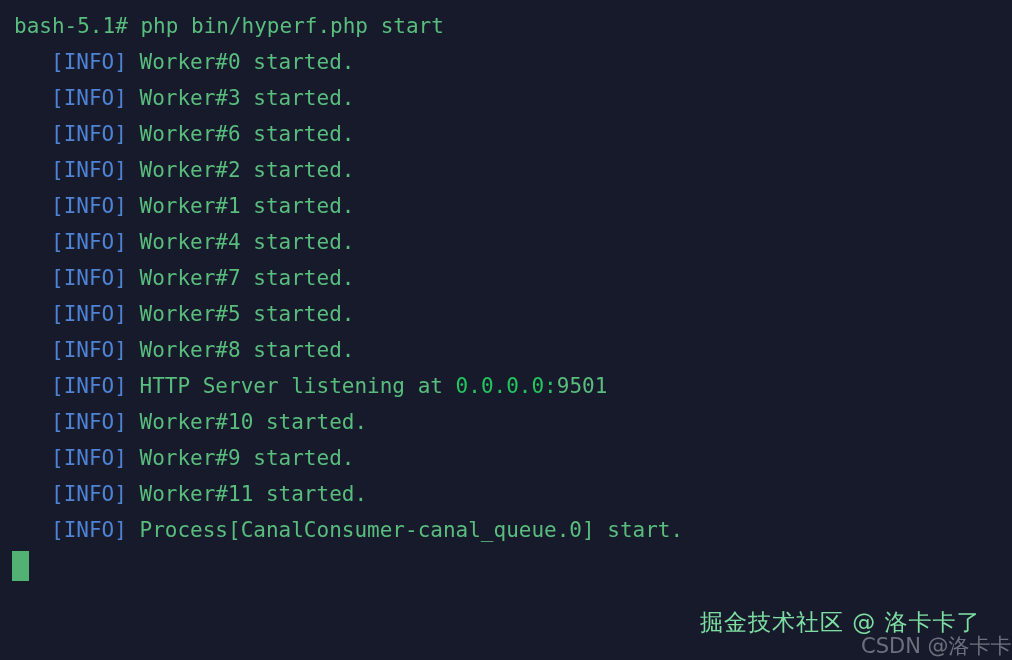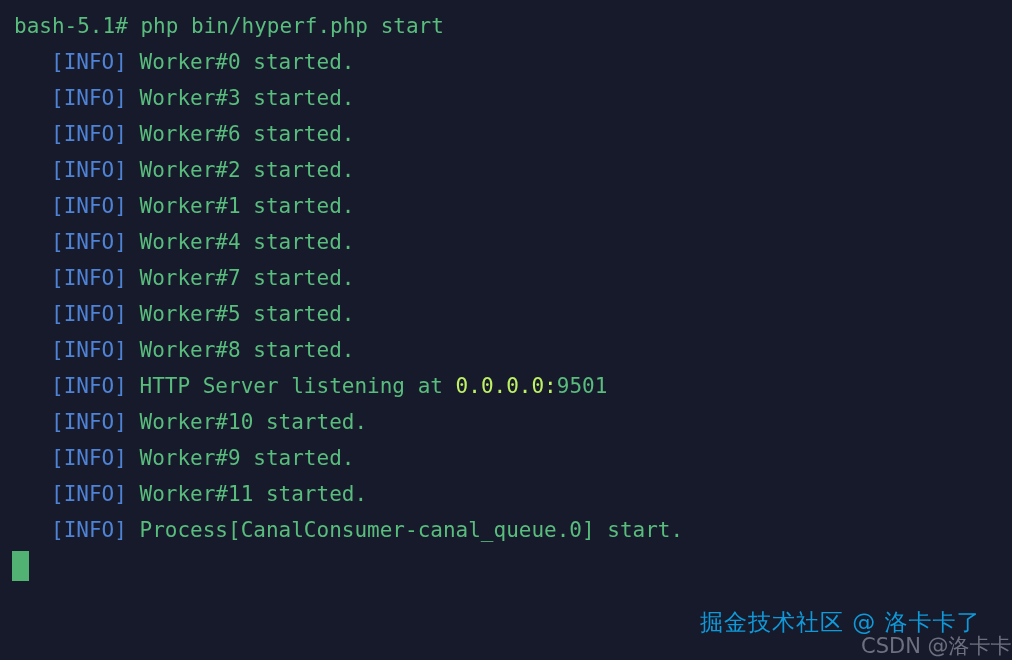--- a/index.html
+++ b/index.html
@@ -26,21 +26,21 @@
     right: 0;
     white-space: pre;
   }
   .line {
     height: 36px;
     white-space: pre;
   }
   .seg { white-space: pre; }
   .c-green  { color: #58bd7d; }
   .c-blue   { color: #4f83d6; margin-left: 37px; }
-  .c-pink   { color: #bef264; }
+  .c-pink   { color: #22c55e; }
 
   
   #cursor {
     position: absolute;
     left: 12px;
     top: 551px;
     width: 17px;
     height: 30px;
     background: #52b273;
   }
@@ -50,21 +50,21 @@
     position: absolute;
     font-family: "DejaVu Sans", "Liberation Sans", sans-serif;
     white-space: pre;
     pointer-events: none;
     user-select: none;
   }
   #wm-juejin {
     left: 700px;
     top: 604px;
     font-size: 23px;
-    color: #0ea5e9;
+    color: #86efac;
     opacity: 0.92;
     letter-spacing: 1px;
   }
   #wm-csdn {
     left: 861px;
     top: 628px;
     font-size: 21px;
     color: #8d929f;
     opacity: 0.72;
     letter-spacing: 0px;

